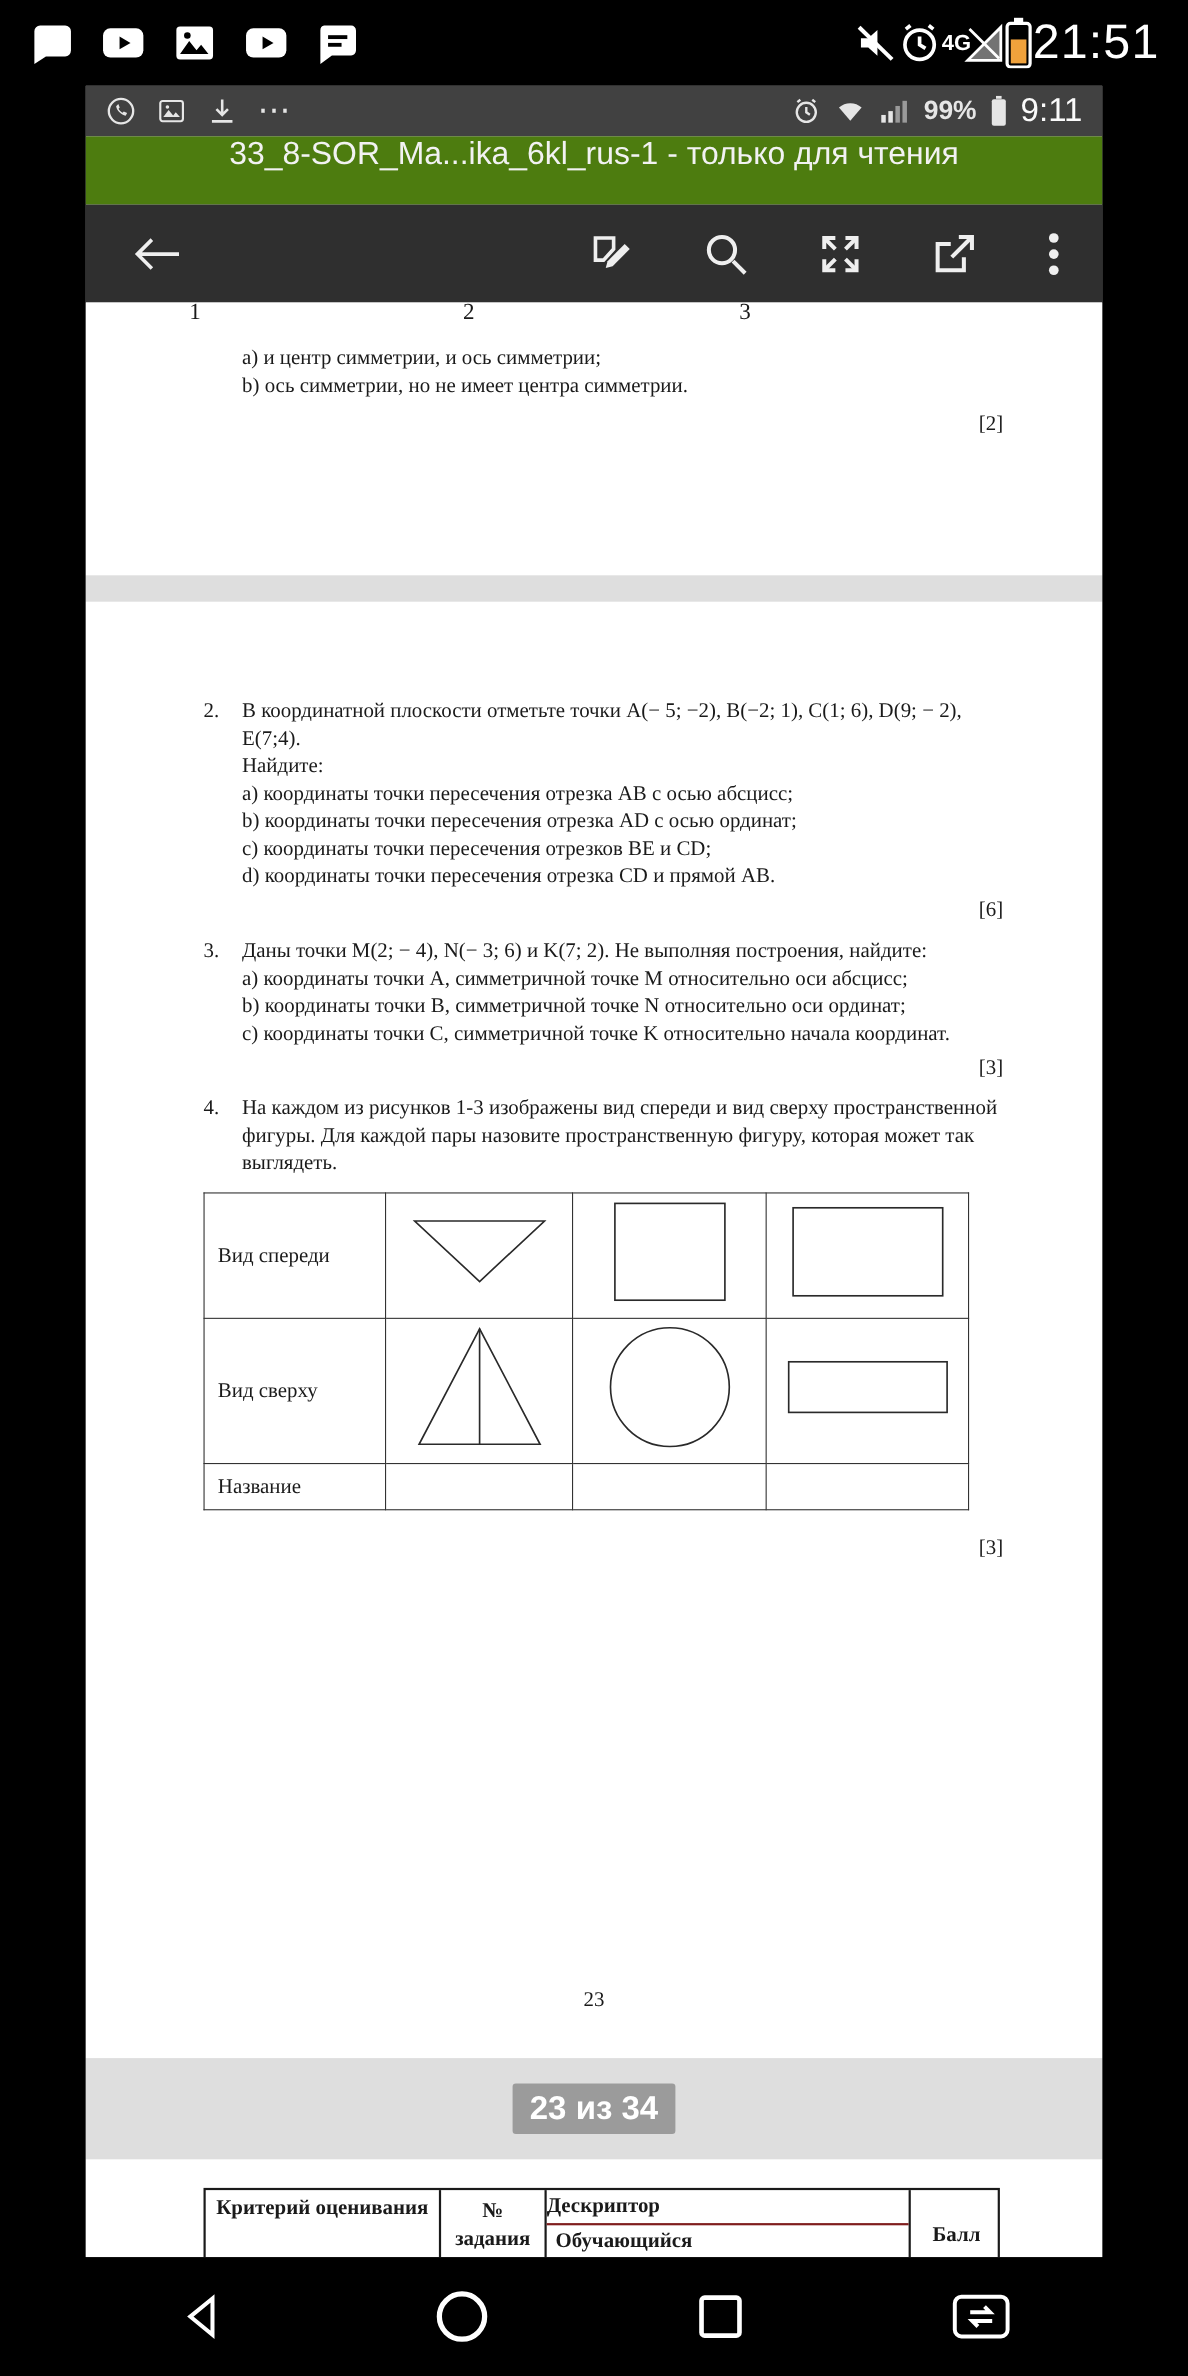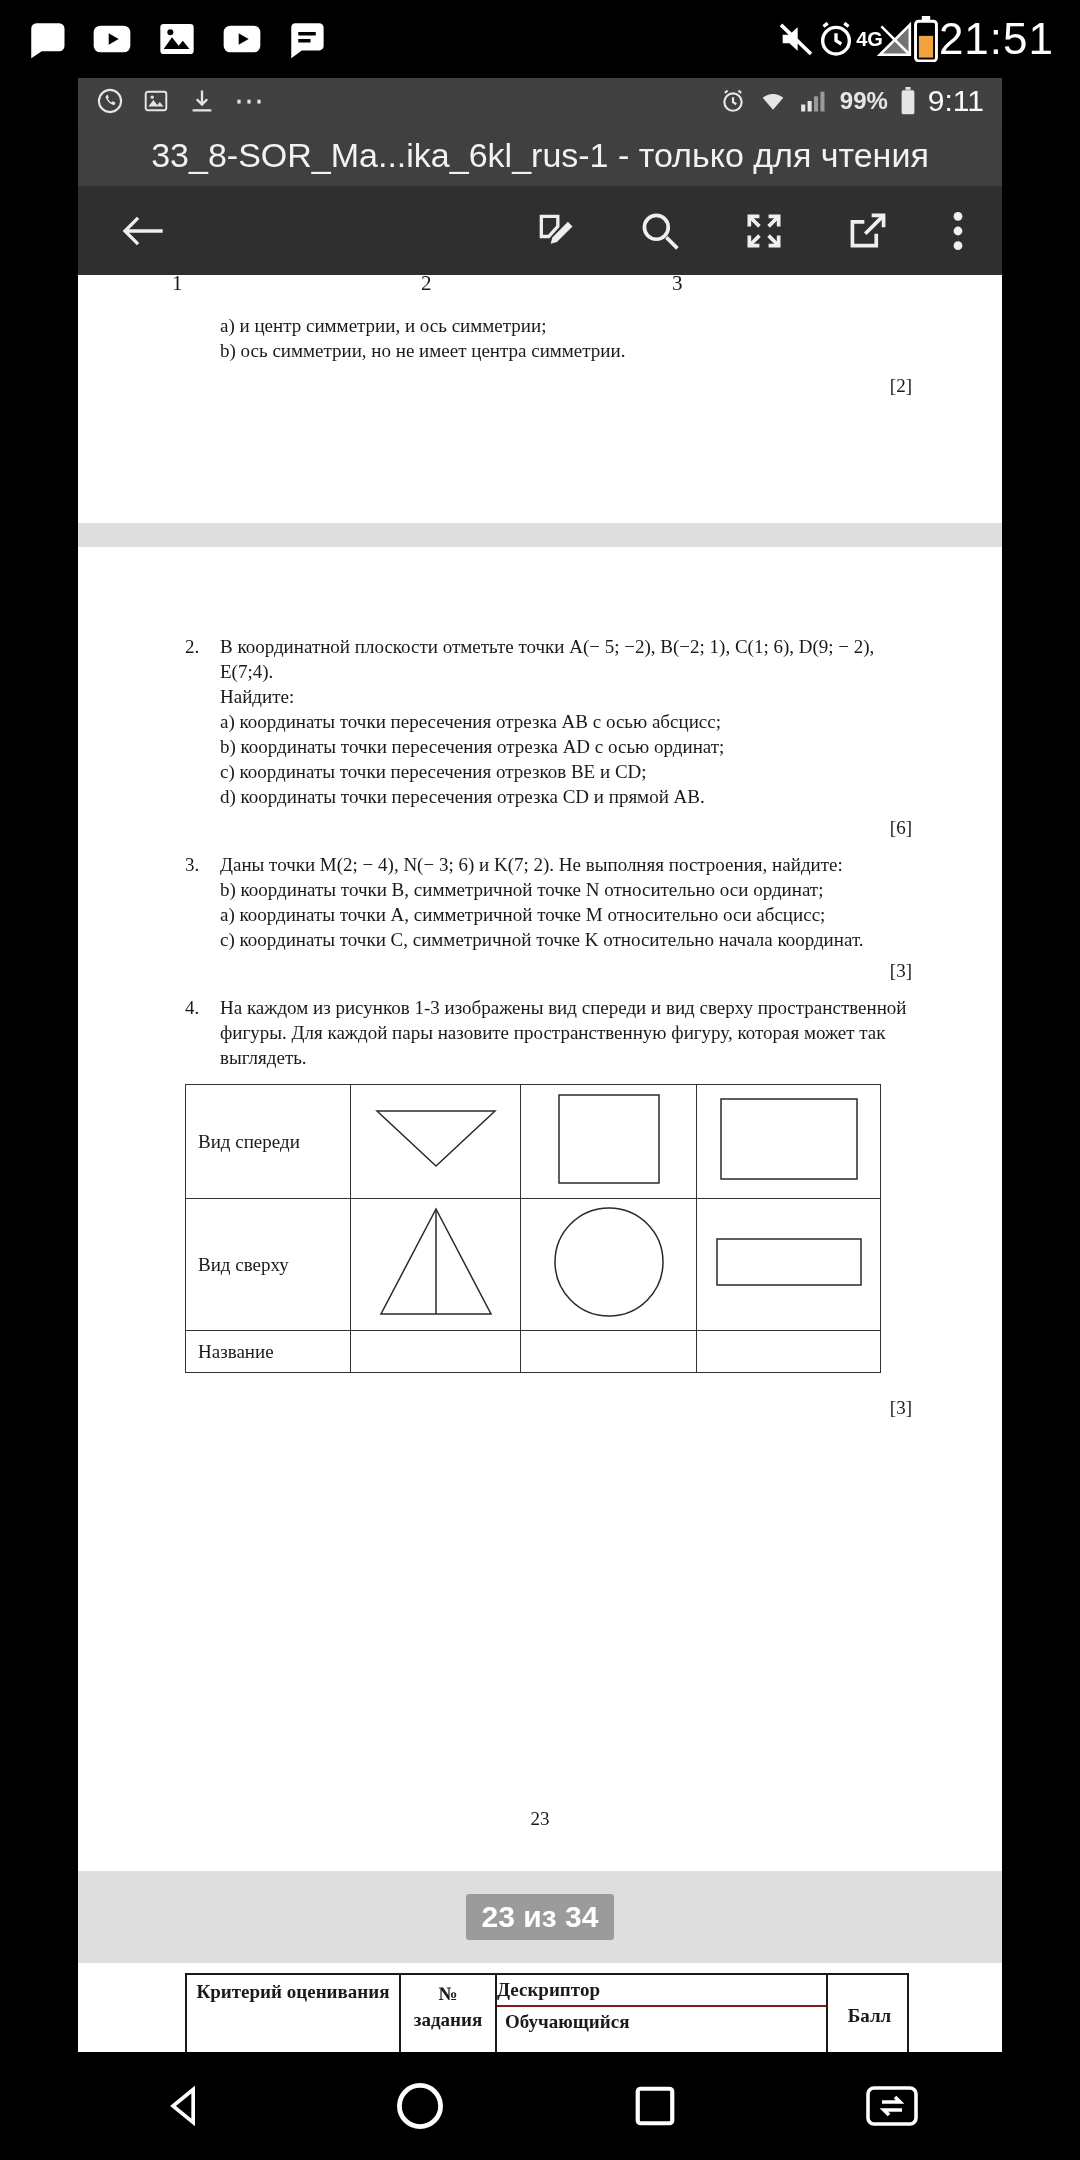--- a/index.html
+++ b/index.html
@@ -18,21 +18,21 @@
 
   
   .inner-image{position:absolute;left:78px;top:78px;width:924px;height:1974px;display:flex;flex-direction:column;background:#dedede;}
   .app-status{height:46px;background:#414141;color:#e6e6e6;display:flex;align-items:center;padding:0 18px;box-sizing:border-box;}
   .as-left{display:flex;align-items:center;gap:18px;}
   .as-right{display:flex;align-items:center;gap:12px;margin-left:auto;}
   .as-text{font-size:24px;color:#e6e6e6;font-weight:bold;}
   .as-time{font-size:30px;color:#fafafa;}
   .as-more{font-size:30px;line-height:20px;letter-spacing:2px;}
 
-  .title-bar{height:62px;background:#404040;color:#f2f2f2;display:flex;align-items:center;justify-content:center;font-size:34px;}
+  .title-bar{height:62px;background:#4d7c0f;color:#f2f2f2;display:flex;justify-content:center;font-size:29px;}
   .toolbar{height:89px;background:#2f2f2f;color:#efefef;display:flex;align-items:center;padding:0 36px 0 42px;box-sizing:border-box;}
   .tb-right{display:flex;align-items:center;gap:60px;margin-left:auto;}
 
   
   .doc{flex:1;background:#dedede;display:flex;flex-direction:column;overflow:hidden;position:relative;}
   .page{background:#fff;width:924px;box-sizing:border-box;color:#1a1a1a;font-family:"Liberation Serif",serif;}
   .page-prev{height:248px;position:relative;padding:38px 90px 0 142px;font-size:19px;line-height:25px;}
   .fig-label{position:absolute;top:-4px;font-size:21px;}
   .fl1{left:94px;} .fl2{left:343px;} .fl3{left:594px;}
   .gap-a{height:24px;}
@@ -50,21 +50,21 @@
   .vt-r1 td{height:113px;} .vt-r2 td{height:131px;} .vt-r3 td{height:41px;}
   .shape-cell{text-align:center;vertical-align:middle;}
   .shape-cell svg{margin:0 auto;}
 
   .page-num{position:absolute;bottom:40px;left:0;width:100%;text-align:center;font-size:19px;}
 
   .gap-b{height:92px;position:relative;display:flex;align-items:center;justify-content:center;}
   .chip{min-width:148px;height:46px;background:#9b9b9b;color:#fff;font-family:"Liberation Sans",sans-serif;
     font-size:30px;font-weight:bold;display:flex;align-items:center;justify-content:center;border-radius:3px;padding:0 10px;box-sizing:border-box;}
 
-  .page-next{flex:1;overflow:hidden;padding:10px 0 0 107px;}
+  .page-next{flex:1;overflow:hidden;padding:26px 0 0 107px;}
   .pc-table{display:grid;grid-template-columns:214px 96px 331px 83px;width:724px;border:2px solid #1a1a1a;box-sizing:border-box;
     font-size:19px;font-weight:bold;font-family:"Liberation Serif",serif;}
   .pc-cell{border-right:2px solid #1a1a1a;min-height:120px;box-sizing:border-box;}
   .pc-cell:last-child{border-right:none;}
   .pc-center{display:flex;justify-content:center;padding-top:6px;}
   .pc-stack{display:flex;flex-direction:column;align-items:center;padding-top:6px;line-height:26px;}
   .pc-desc-top{text-align:left;padding-top:4px;border-bottom:2px solid #7f1d1d;padding-bottom:4px;}
   .pc-desc-sub{padding:4px 0 0 8px;}
   .pc-ball{display:flex;justify-content:center;padding-top:30px;}
 
@@ -269,22 +269,22 @@
           <div class="line">a) координаты точки пересечения отрезка AB с осью абсцисс;</div>
           <div class="line">b) координаты точки пересечения отрезка AD с осью ординат;</div>
           <div class="line">c) координаты точки пересечения отрезков BE и CD;</div>
           <div class="line">d) координаты точки пересечения отрезка CD и прямой AB.</div>
         </div>
         <div class="score">[6]</div>
 
         <div class="task">
           <span class="task-num">3.</span>
           <div class="line">Даны точки M(2; − 4), N(− 3; 6) и K(7; 2). Не выполняя построения, найдите:</div>
+          <div class="line">a) координаты точки A, симметричной точке M относительно оси абсцисс;</div>
           <div class="line">b) координаты точки B, симметричной точке N относительно оси ординат;</div>
-          <div class="line">a) координаты точки A, симметричной точке M относительно оси абсцисс;</div>
           <div class="line">c) координаты точки C, симметричной точке K относительно начала координат.</div>
         </div>
         <div class="score">[3]</div>
 
         <div class="task">
           <span class="task-num">4.</span>
           <div class="line">На каждом из рисунков 1-3 изображены вид спереди и вид сверху пространственной</div>
           <div class="line">фигуры. Для каждой пары назовите  пространственную фигуру, которая может так</div>
           <div class="line">выглядеть.</div>
         </div>

